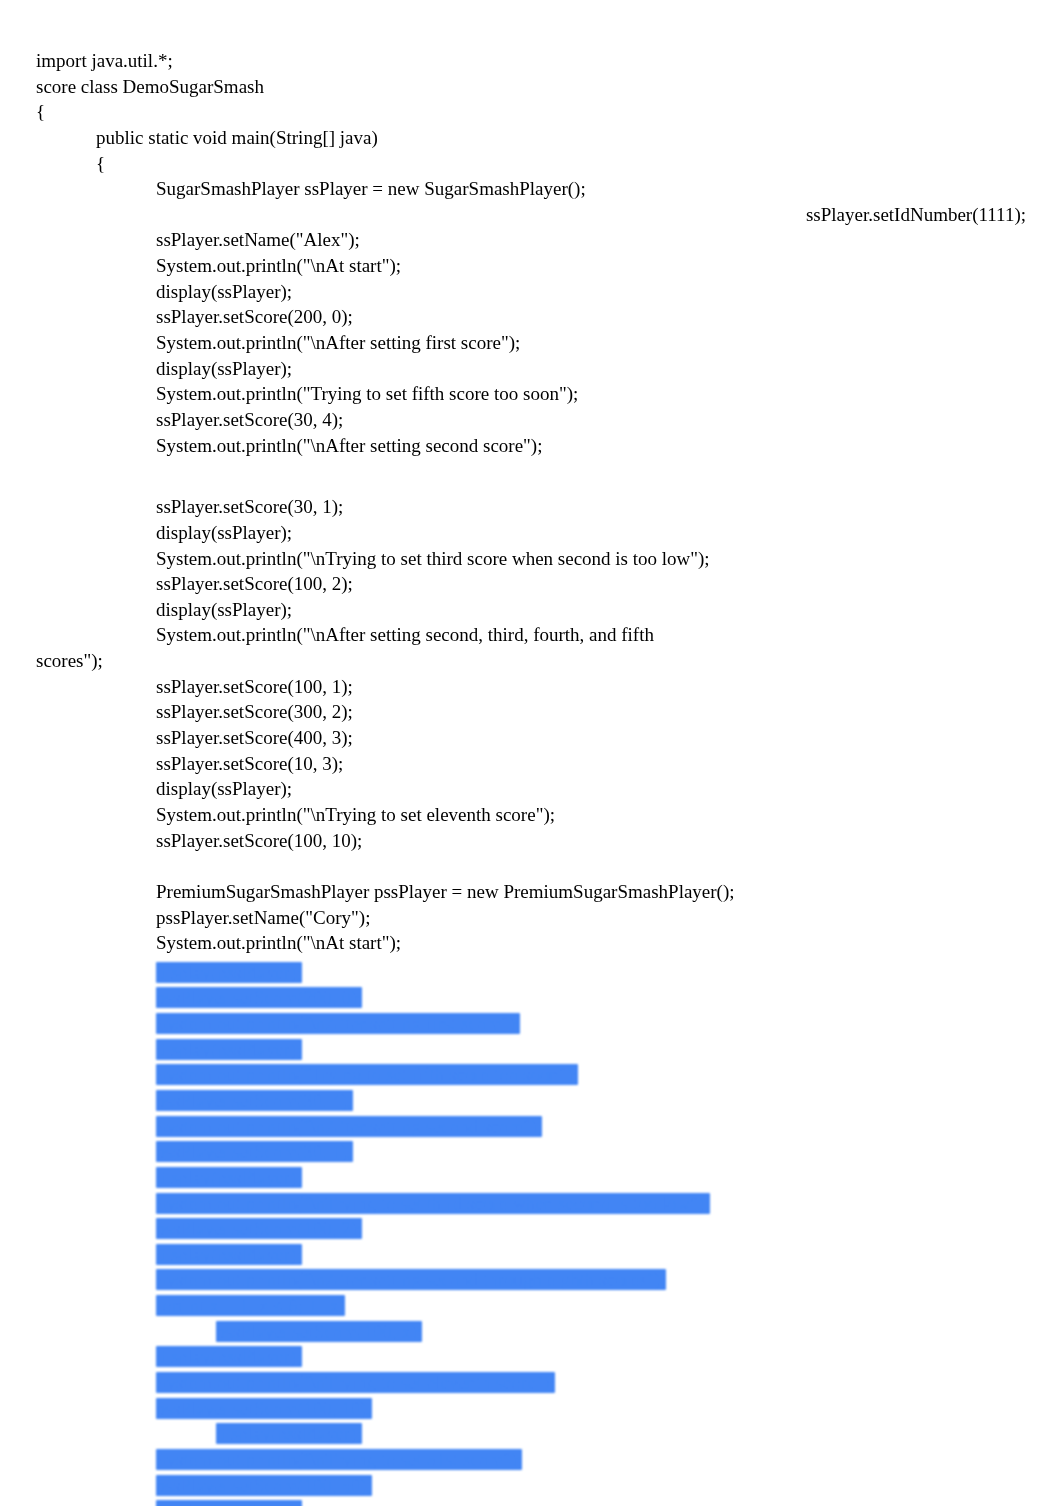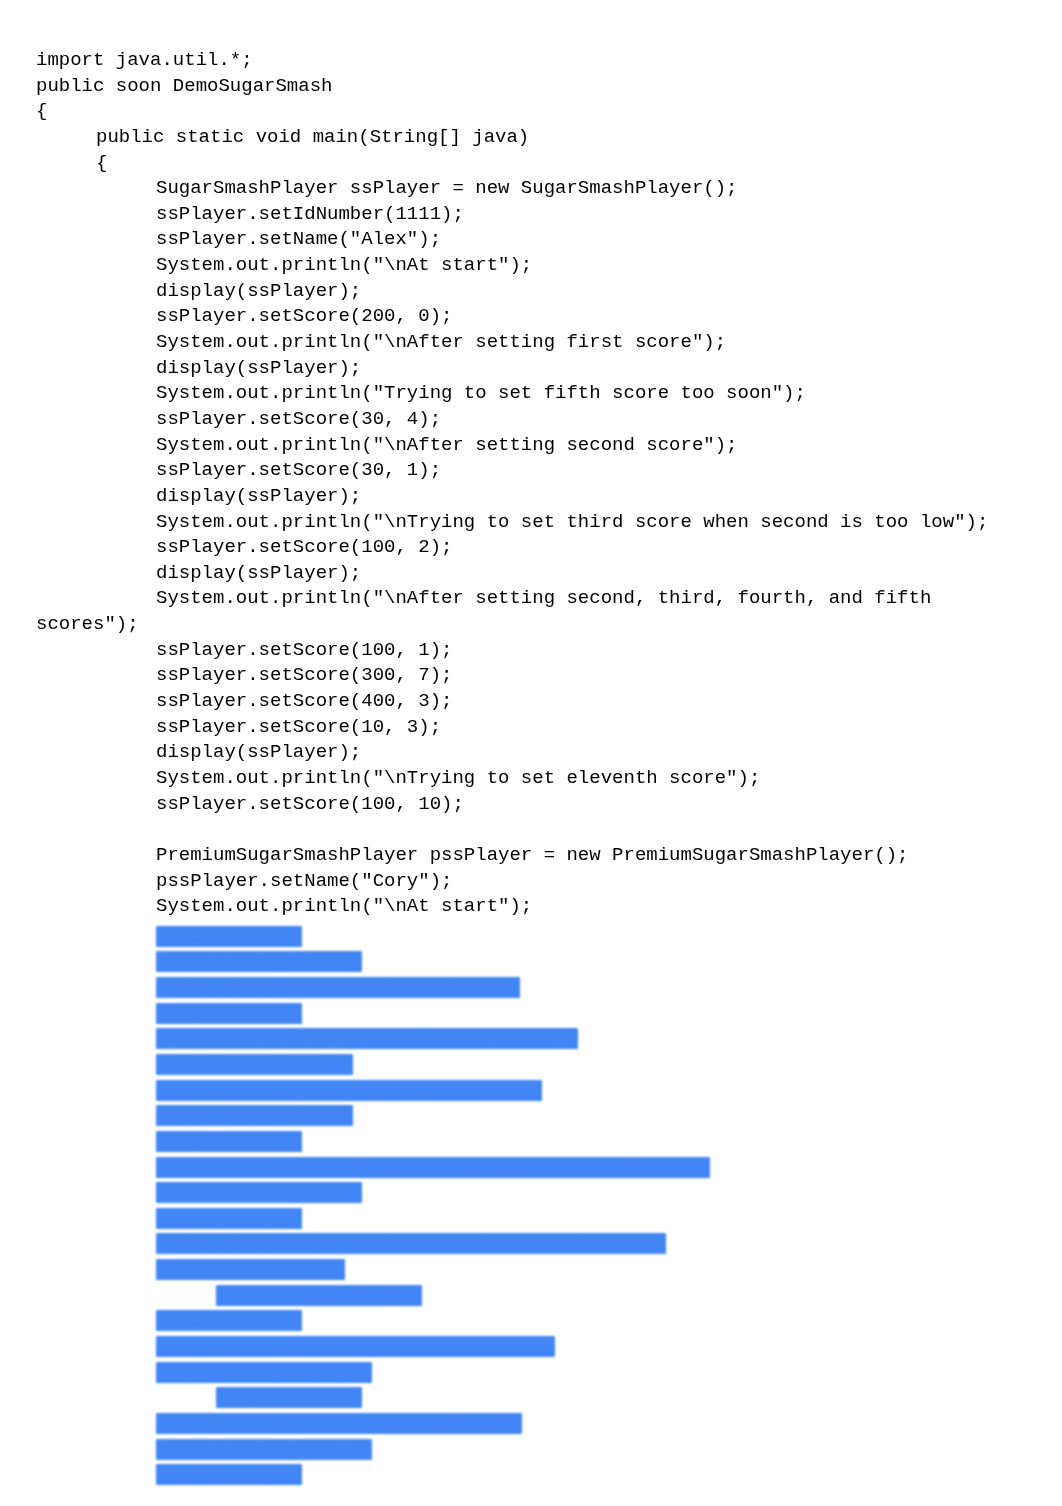--- a/index.html
+++ b/index.html
@@ -11,57 +11,57 @@
     font-size: 19px;
     line-height: 1.35;
     color: #000000;
   }
   .page {
     padding: 48px 36px 36px 36px;
     position: relative;
   }
   .code-line {
     white-space: pre;
-    font-family: Liberation Mono, monospace;
+    font-family: Liberation Serif, serif;
   }
   .highlight-row {
     white-space: pre;
   }
   .spacer-before-highlight { height: 4px; }
 </style>
 </head>
 <body>
 
 <div class="page">
   <div id="code-container">
       <div class="code-line" style="padding-left: 0px;">import java.util.*;</div>
-      <div class="code-line" style="padding-left: 0px;">public soon DemoSugarSmash</div>
+      <div class="code-line" style="padding-left: 0px;">score class DemoSugarSmash</div>
       <div class="code-line" style="padding-left: 0px;">{</div>
       <div class="code-line" style="padding-left: 60px;">public static void main(String[] java)</div>
       <div class="code-line" style="padding-left: 60px;">{</div>
       <div class="code-line" style="padding-left: 120px;">SugarSmashPlayer ssPlayer = new SugarSmashPlayer();</div>
-      <div class="code-line" style="padding-left: 120px;">ssPlayer.setIdNumber(1111);</div>
+      <div class="code-line" style="padding-left: 120px; text-align: right;">ssPlayer.setIdNumber(1111);</div>
       <div class="code-line" style="padding-left: 120px;">ssPlayer.setName("Alex");</div>
       <div class="code-line" style="padding-left: 120px;">System.out.println("\nAt start");</div>
       <div class="code-line" style="padding-left: 120px;">display(ssPlayer);</div>
       <div class="code-line" style="padding-left: 120px;">ssPlayer.setScore(200, 0);</div>
       <div class="code-line" style="padding-left: 120px;">System.out.println("\nAfter setting first score");</div>
       <div class="code-line" style="padding-left: 120px;">display(ssPlayer);</div>
       <div class="code-line" style="padding-left: 120px;">System.out.println("Trying to set fifth score too soon");</div>
       <div class="code-line" style="padding-left: 120px;">ssPlayer.setScore(30, 4);</div>
       <div class="code-line" style="padding-left: 120px;">System.out.println("\nAfter setting second score");</div>
-      <div class="code-line" style="padding-left: 120px;">ssPlayer.setScore(30, 1);</div>
+      <div class="code-line" style="padding-left: 120px; margin-top: 36px;">ssPlayer.setScore(30, 1);</div>
       <div class="code-line" style="padding-left: 120px;">display(ssPlayer);</div>
       <div class="code-line" style="padding-left: 120px;">System.out.println("\nTrying to set third score when second is too low");</div>
       <div class="code-line" style="padding-left: 120px;">ssPlayer.setScore(100, 2);</div>
       <div class="code-line" style="padding-left: 120px;">display(ssPlayer);</div>
       <div class="code-line" style="padding-left: 120px;">System.out.println("\nAfter setting second, third, fourth, and fifth</div>
       <div class="code-line" style="padding-left: 0px;">scores");</div>
       <div class="code-line" style="padding-left: 120px;">ssPlayer.setScore(100, 1);</div>
-      <div class="code-line" style="padding-left: 120px;">ssPlayer.setScore(300, 7);</div>
+      <div class="code-line" style="padding-left: 120px;">ssPlayer.setScore(300, 2);</div>
       <div class="code-line" style="padding-left: 120px;">ssPlayer.setScore(400, 3);</div>
       <div class="code-line" style="padding-left: 120px;">ssPlayer.setScore(10, 3);</div>
       <div class="code-line" style="padding-left: 120px;">display(ssPlayer);</div>
       <div class="code-line" style="padding-left: 120px;">System.out.println("\nTrying to set eleventh score");</div>
       <div class="code-line" style="padding-left: 120px;">ssPlayer.setScore(100, 10);</div>
       <div class="code-line" style="padding-left: 120px;">&nbsp;</div>
       <div class="code-line" style="padding-left: 120px;">PremiumSugarSmashPlayer pssPlayer = new PremiumSugarSmashPlayer();</div>
       <div class="code-line" style="padding-left: 120px;">pssPlayer.setName("Cory");</div>
       <div class="code-line" style="padding-left: 120px;">System.out.println("\nAt start");</div>
     </div>

